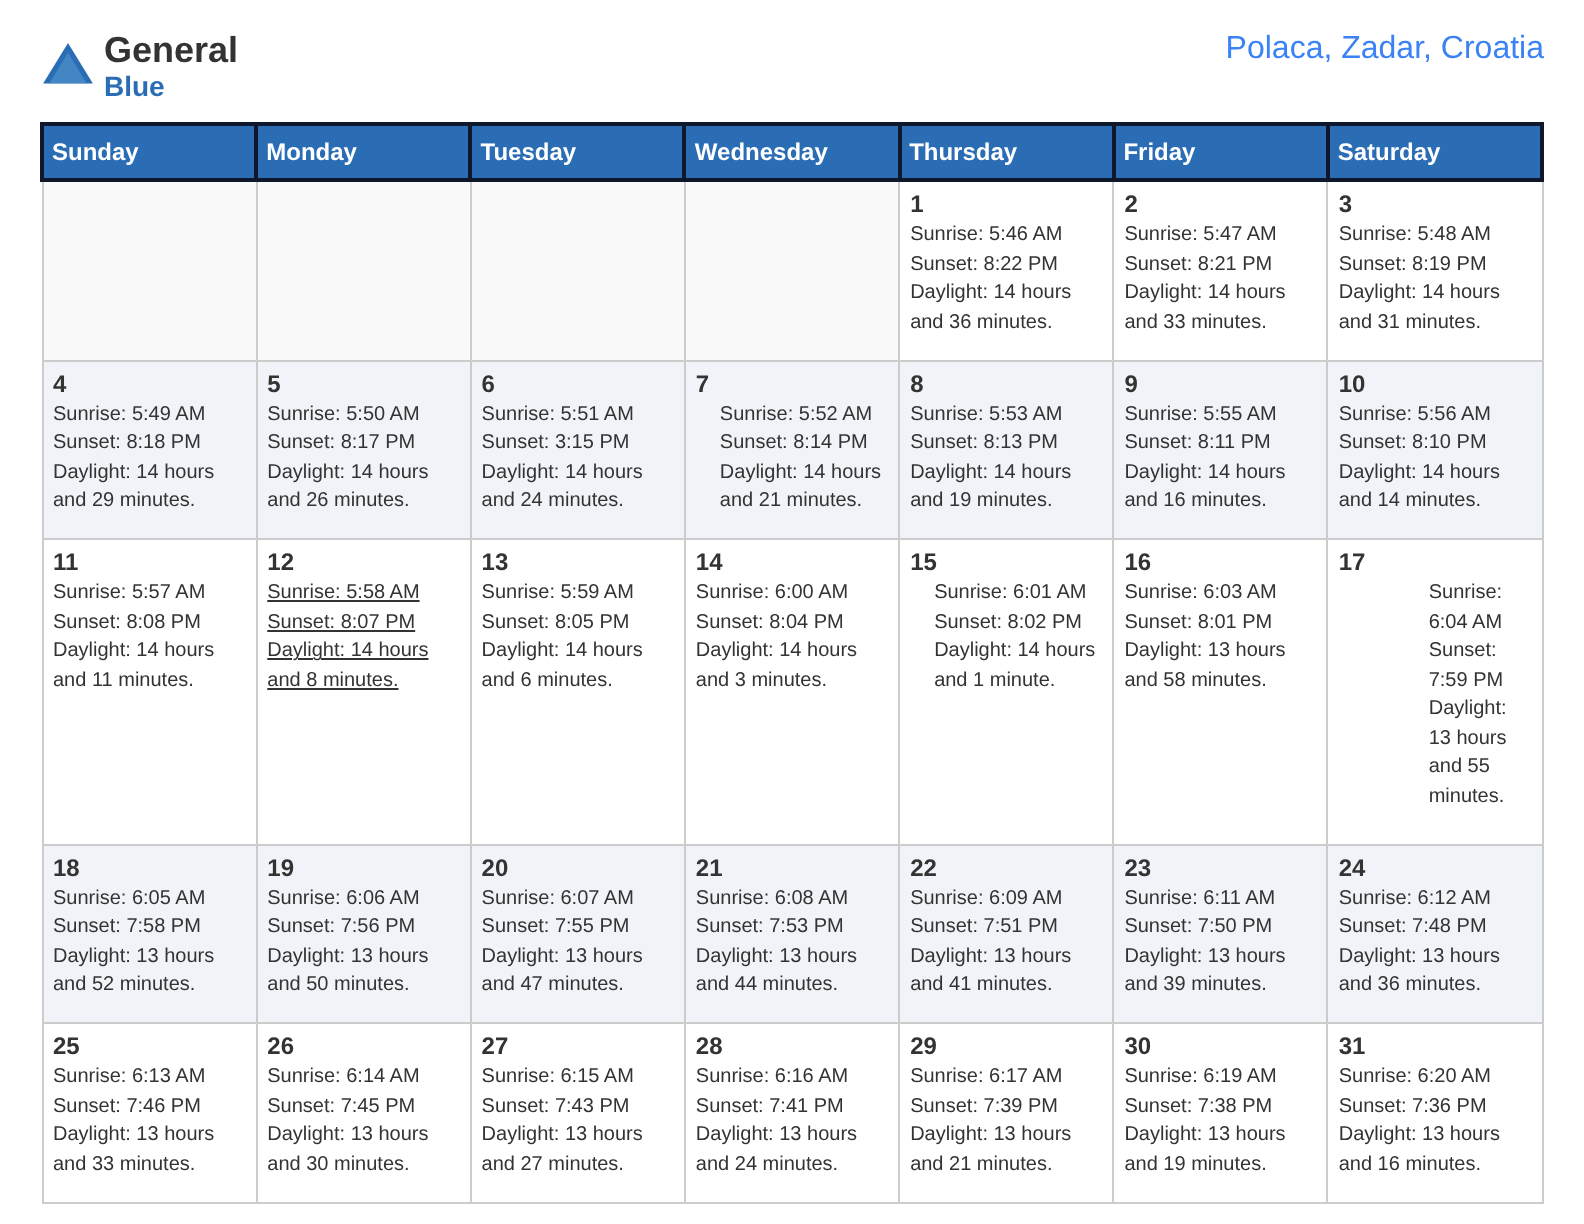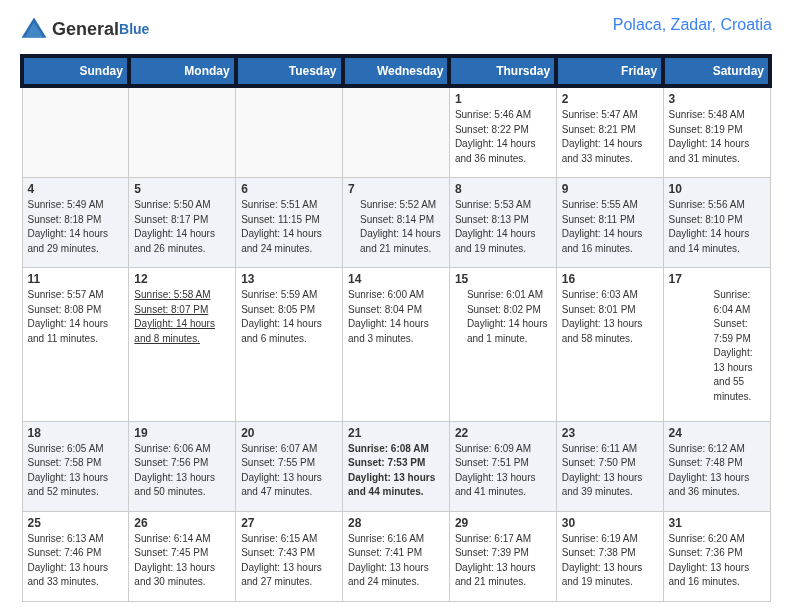--- a/index.html
+++ b/index.html
@@ -23,23 +23,22 @@
       align-items: flex-start;
       margin-bottom: 10px;
     }
     .logo {
       display: flex;
       align-items: center;
       gap: 4px;
     }
     .logo-text {
       display: flex;
-      flex-direction: row;
+      flex-direction: column;
       line-height: 1.1;
-      align-items: center;
     }
     .logo-general {
       font-size: 18px;
       font-weight: bold;
       color: #333;
     }
     .logo-blue {
       font-size: 14px;
       font-weight: bold;
       color: #2a6db5;
@@ -64,24 +63,24 @@
     .calendar {
       flex: 1;
       border-collapse: collapse;
       width: 100%;
       font-size: 10.5px;
     }
     .calendar th {
       background: #2a6db5;
       color: #fff;
       padding: 6px 4px;
-      text-align: right;
+      text-align: left;
       font-size: 12px;
       font-weight: bold;
-      border: 4px solid #0f172a;
+      border: 2px solid #0f172a;
     }
     .calendar td {
       vertical-align: top;
       padding: 4px 5px;
       border: 1px solid #ccc;
       width: calc(100% / 7);
       height: 78px;
       color: #333;
       background: #fff;
     }
@@ -181,21 +180,21 @@
           <td>
             <span class="day-num">5</span>
             <div class="day-info" style="white-space: pre-line;">Sunrise: 5:50 AM
 Sunset: 8:17 PM
 Daylight: 14 hours
 and 26 minutes.</div>
           </td>
           <td>
             <span class="day-num">6</span>
             <div class="day-info" style="white-space: pre-line;">Sunrise: 5:51 AM
-Sunset: 11:15 PM
+Sunset: 3:15 PM
 Daylight: 14 hours
 and 24 minutes.</div>
           </td>
           <td>
             <span class="day-num">7</span>
             <div class="day-info" style="white-space: pre-line; margin-left: 12px;">Sunrise: 5:52 AM
 Sunset: 8:14 PM
 Daylight: 14 hours
 and 21 minutes.</div>
           </td>
@@ -289,21 +288,21 @@
           </td>
           <td>
             <span class="day-num">20</span>
             <div class="day-info" style="white-space: pre-line;">Sunrise: 6:07 AM
 Sunset: 7:55 PM
 Daylight: 13 hours
 and 47 minutes.</div>
           </td>
           <td>
             <span class="day-num">21</span>
-            <div class="day-info" style="white-space: pre-line; font-weight: bold;">Sunrise: 6:08 AM
+            <div class="day-info" style="white-space: pre-line;">Sunrise: 6:08 AM
 Sunset: 7:53 PM
 Daylight: 13 hours
 and 44 minutes.</div>
           </td>
           <td>
             <span class="day-num">22</span>
             <div class="day-info" style="white-space: pre-line;">Sunrise: 6:09 AM
 Sunset: 7:51 PM
 Daylight: 13 hours
 and 41 minutes.</div>

